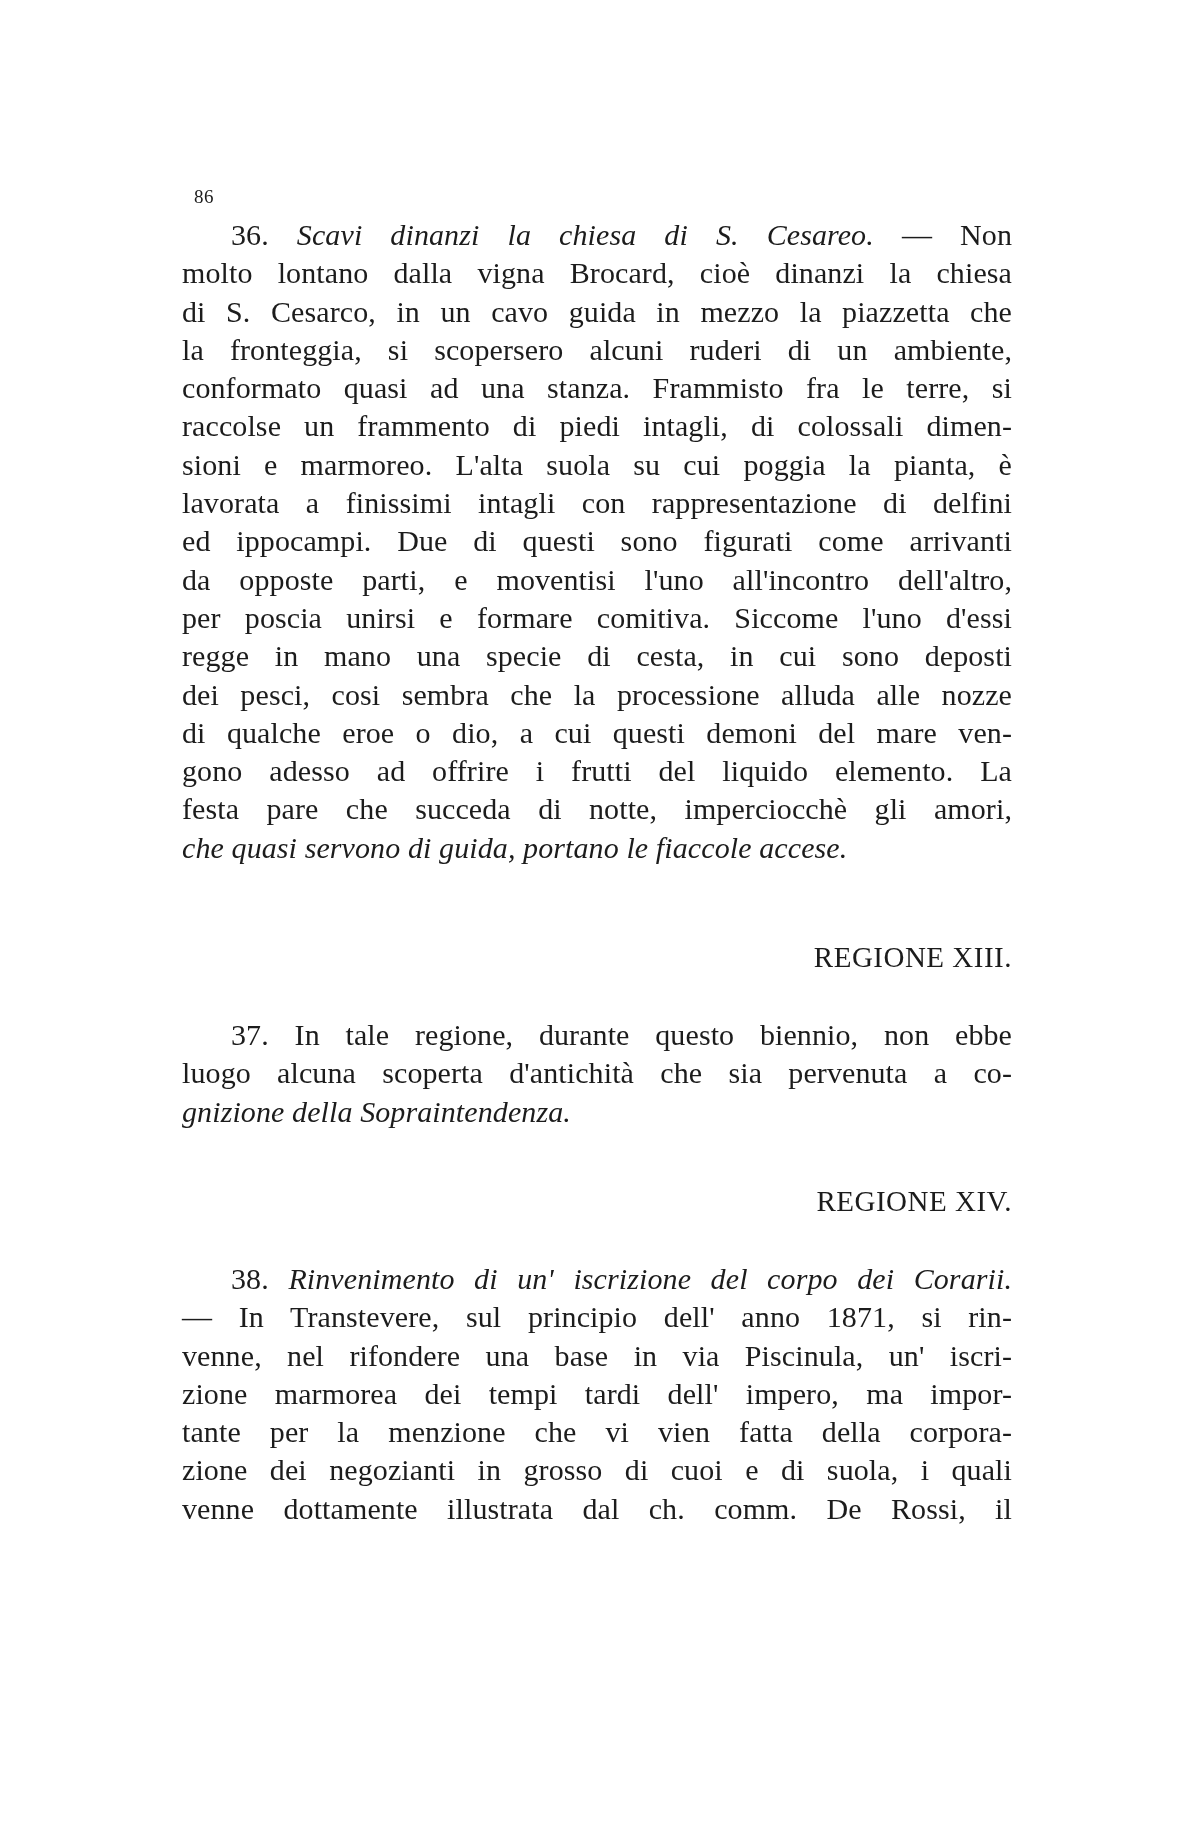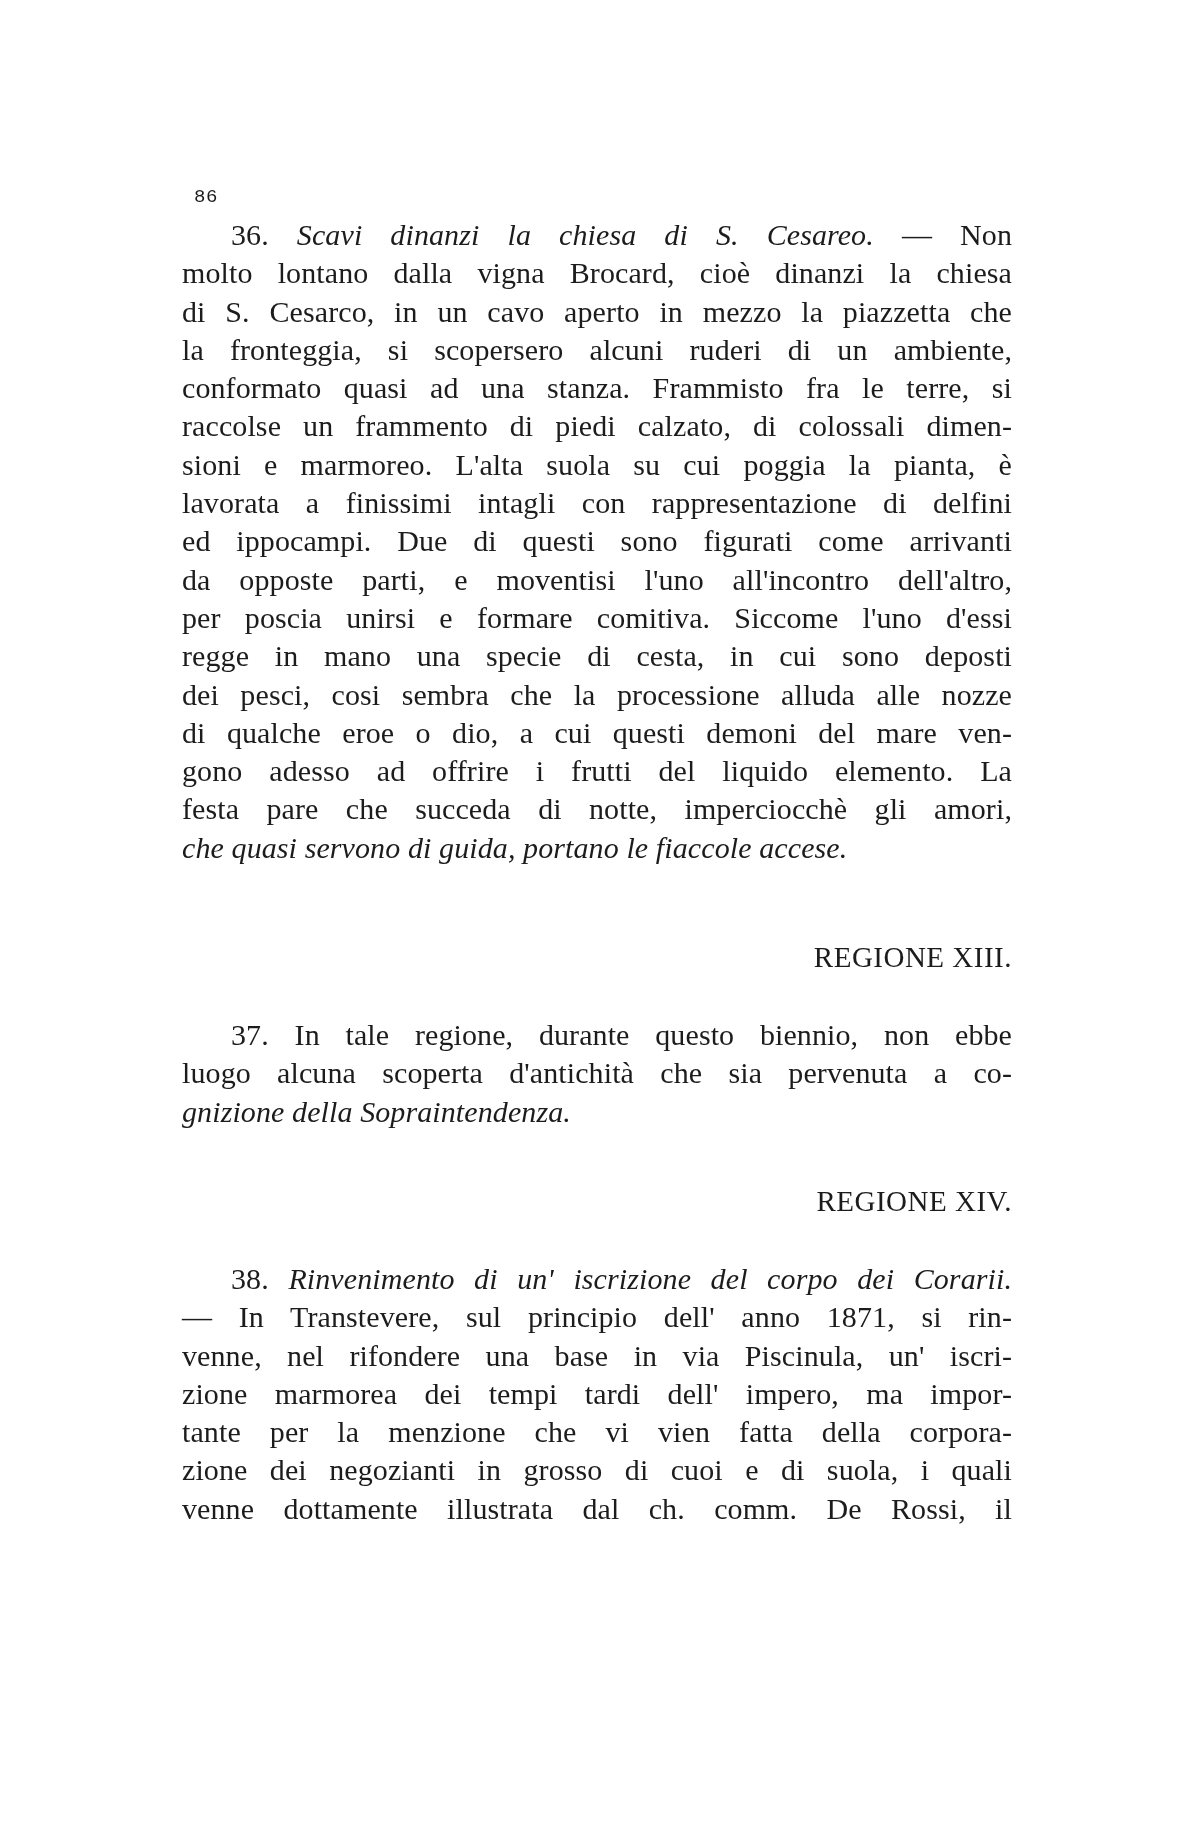--- a/index.html
+++ b/index.html
@@ -20,21 +20,20 @@
       left: 182px;
       top: 186px;
       width: 830px;
     }
     .page-number {
       font-size: 19px;
       line-height: 22px;
       margin-left: 12px;
       margin-bottom: 8px;
       letter-spacing: 0.5px;
-      font-family: Liberation Mono, monospace;
     }
     .line {
       display: block;
       font-size: 30px;
       line-height: 38.3px;
       height: 38.3px;
       white-space: nowrap;
       text-align: justify;
       text-align-last: justify;
       letter-spacing: 0.1px;
@@ -68,24 +67,24 @@
   </style>
 </head>
 <body>
 
 <div class="page">
   <div class="page-number">86</div>
 
   <div>
     <span class="line indent"><span>36.</span> <span class="italic">Scavi dinanzi la chiesa di S. Cesareo.</span> <span>— Non</span></span>
     <span class="line">molto lontano dalla vigna Brocard, cioè dinanzi la chiesa</span>
-    <span class="line">di S. Cesarco, in un cavo aperto in mezzo la piazzetta che</span>
+    <span class="line">di S. Cesarco, in un cavo guida in mezzo la piazzetta che</span>
     <span class="line">la fronteggia, si scopersero alcuni ruderi di un ambiente,</span>
     <span class="line">conformato quasi ad una stanza. Frammisto fra le terre, si</span>
-    <span class="line">raccolse un frammento di piedi calzato, di colossali dimen-</span>
+    <span class="line">raccolse un frammento di piedi intagli, di colossali dimen-</span>
     <span class="line">sioni e marmoreo. L'alta suola su cui poggia la pianta, è</span>
     <span class="line">lavorata a finissimi intagli con rappresentazione di delfini</span>
     <span class="line">ed ippocampi. Due di questi sono figurati come arrivanti</span>
     <span class="line">da opposte parti, e moventisi l'uno all'incontro dell'altro,</span>
     <span class="line">per poscia unirsi e formare comitiva. Siccome l'uno d'essi</span>
     <span class="line">regge in mano una specie di cesta, in cui sono deposti</span>
     <span class="line">dei pesci, cosi sembra che la processione alluda alle nozze</span>
     <span class="line">di qualche eroe o dio, a cui questi demoni del mare ven-</span>
     <span class="line">gono adesso ad offrire i frutti del liquido elemento. La</span>
     <span class="line">festa pare che succeda di notte, imperciocchè gli amori,</span>

